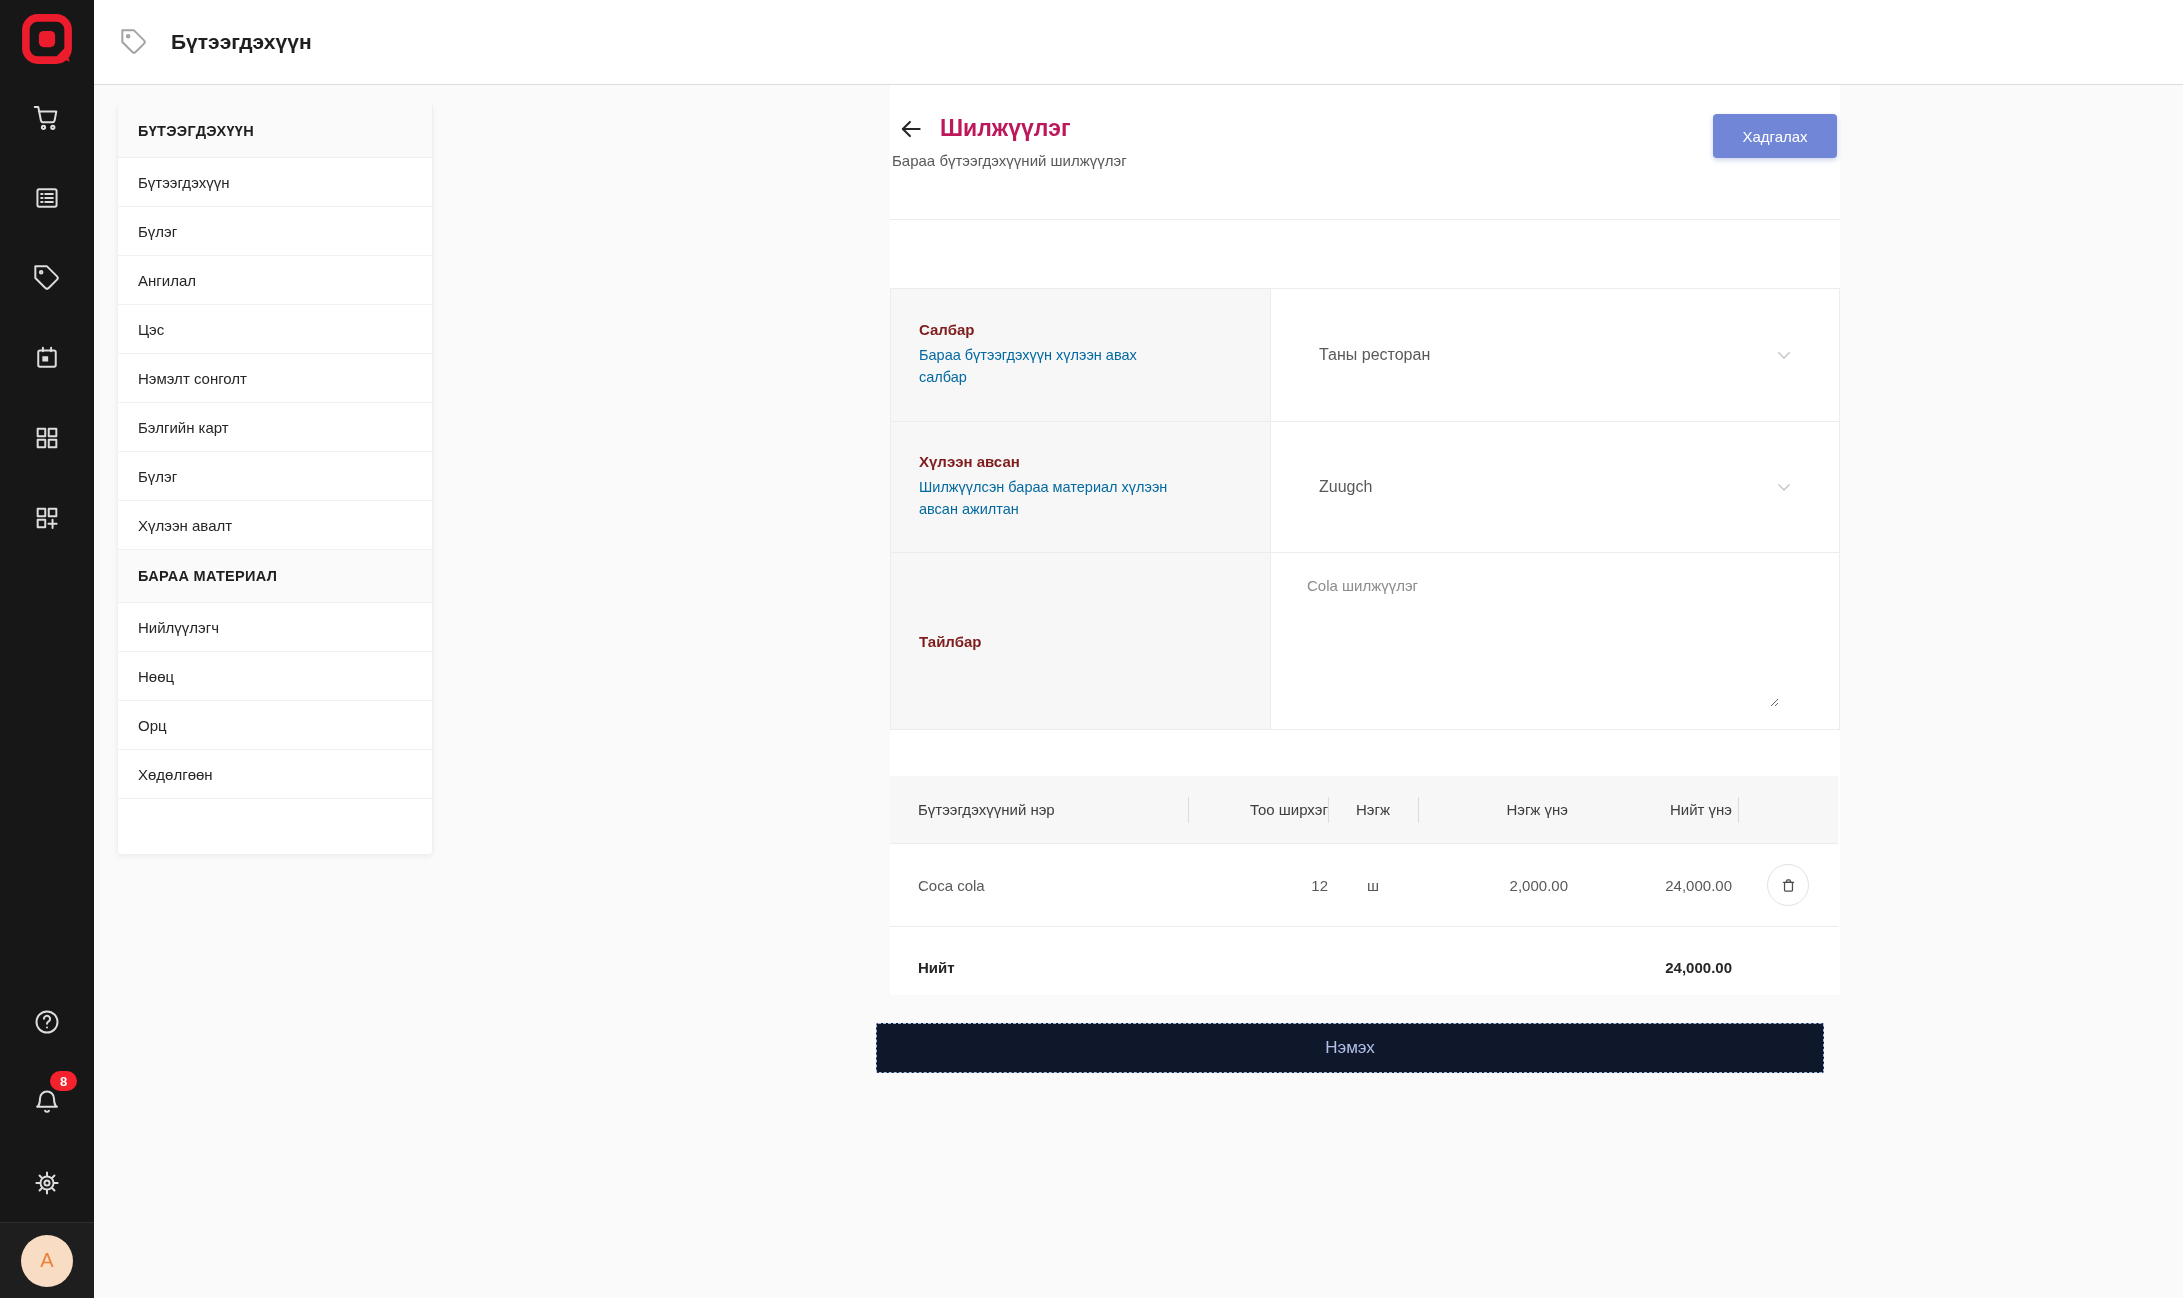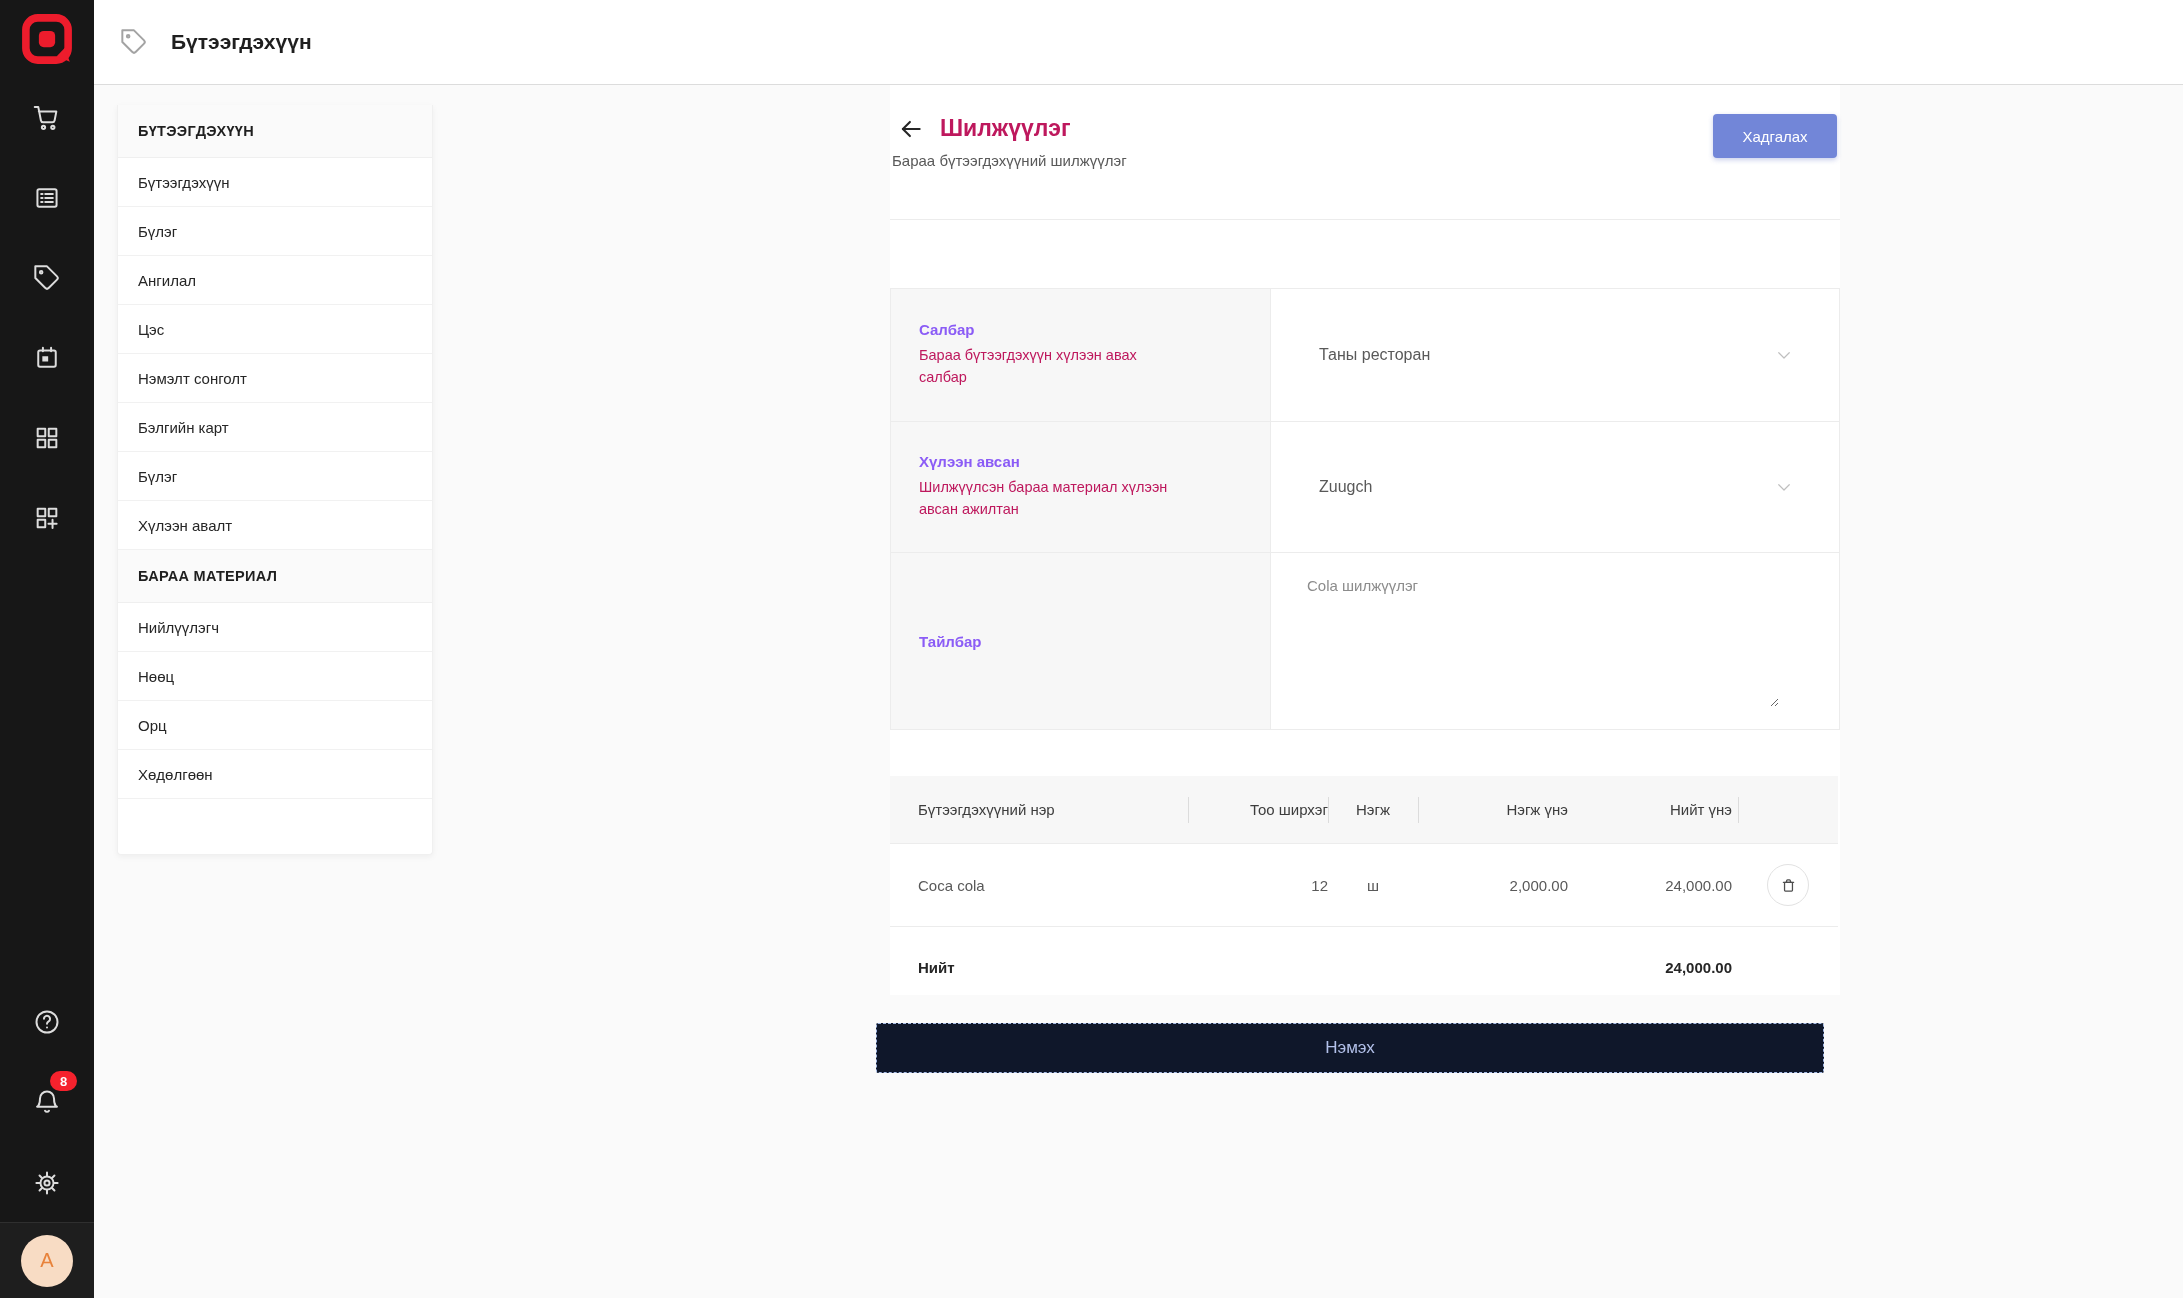--- a/index.html
+++ b/index.html
@@ -47,22 +47,22 @@
   .page-subtitle{margin:10px 0 0 2px;font-size:15px;color:#595959;}
   .head-divider{margin-top:50px;border-bottom:1px solid #ececec;}
   .save-btn{position:absolute;right:3px;top:29px;width:124px;height:44px;background:#7286d8;border:none;border-radius:4px;
     color:#fff;font-size:15px;font-family:inherit;cursor:pointer;box-shadow:0 2px 5px rgba(80,100,190,.3);}
   
   .form{position:absolute;left:0;top:203px;width:948px;border:1px solid #ececec;}
   .form-row{display:flex;border-bottom:1px solid #ececec;}
   .form-row:last-child{border-bottom:none;}
   .form-label{width:380px;box-sizing:border-box;background:#f7f7f7;border-right:1px solid #ececec;
     padding:0 28px;display:flex;flex-direction:column;justify-content:center;}
-  .form-label .lbl{font-size:15px;font-weight:bold;color:#8b5cf6;}
-  .form-label .desc{margin-top:7px;font-size:14.5px;color:#be185d;line-height:1.5;max-width:255px;}
+  .form-label .lbl{font-size:15px;font-weight:bold;color:#7f1d1d;}
+  .form-label .desc{margin-top:7px;font-size:14.5px;color:#0369a1;line-height:1.5;max-width:255px;}
   .r1{height:132px;} .r2{height:130px;} .r3{height:176px;}
   .form-value{flex:1;position:relative;display:flex;align-items:center;padding-left:48px;font-size:16px;color:#595959;cursor:pointer;}
   .chev{position:absolute;right:46px;top:50%;margin-top:-9px;width:18px;height:18px;}
   .form-textarea{flex:1;position:relative;}
   .form-textarea textarea{display:block;margin:14px 44px 0 32px;width:calc(100% - 92px);height:140px;box-sizing:border-box;
     border:none;outline:none;resize:both;background:transparent;font-family:inherit;font-size:15px;color:#8c8c8c;padding:10px 0 0 4px;}
   
   .table{position:absolute;left:0;top:691px;width:948px;}
   .t-head{display:flex;align-items:center;height:67px;background:#f7f7f7;border-bottom:1px solid #ececec;font-size:15px;color:#3d3d3d;}
   .t-row{display:flex;align-items:center;height:82px;background:#fff;font-size:15px;color:#595959;}

